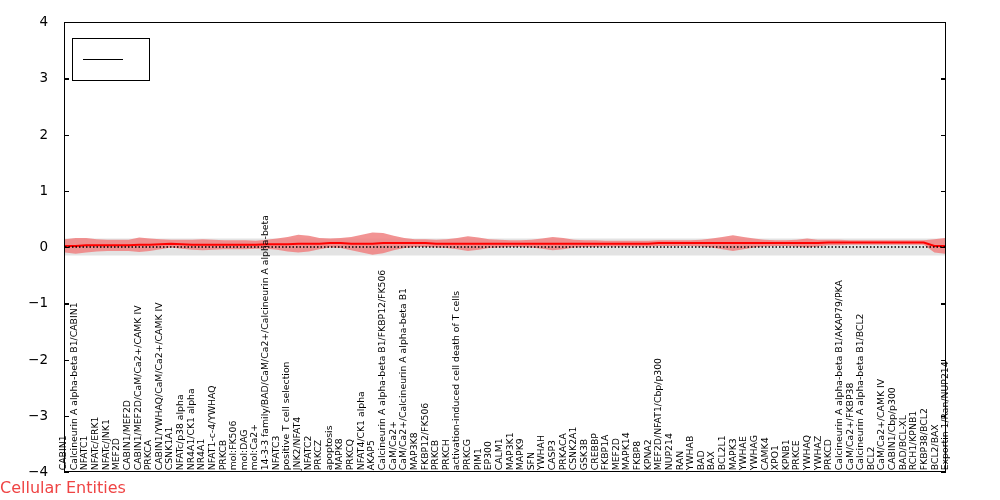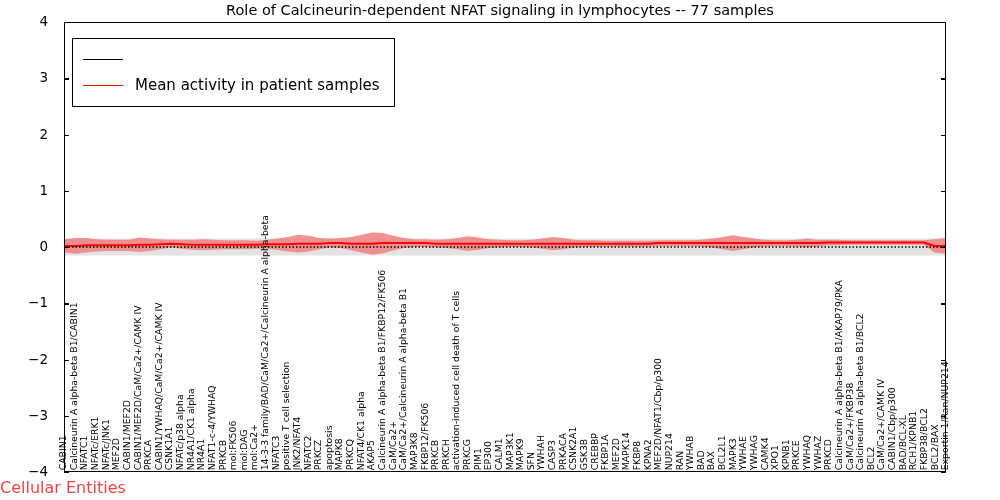--- a/index.html
+++ b/index.html
@@ -64,21 +64,20 @@
   .legend-row{display:flex;align-items:center;height:26px;}
   .legend-swatch{width:40px;height:0;border-top:1.6px solid #000;margin-right:12px;}
   .legend-swatch.red{border-top-color:#ff0000;}
   .legend-text{font-size:15px;color:#000;}
 </style>
 </head>
 <body>
 
 <div id="figure">
 
-  <div id="chart-title">Role of Calcineurin-dependent NFAT signaling in lymphocytes -- 77 samples</div>
 
   <div id="y-axis-label">Inferred Activity</div>
 
   <div id="x-axis-label">Cellular Entities</div>
 
   <div id="plot-area">
     <svg id="bands" viewBox="0 0 882 450" preserveAspectRatio="none">
         <path d="M0.00 216.56 L10.63 216.56 L21.25 216.56 L31.88 216.56 L42.51 216.56 L53.13 216.56 L63.76 216.56 L74.39 216.56 L85.01 216.56 L95.64 216.56 L106.27 216.56 L116.89 216.56 L127.52 216.56 L138.14 216.56 L148.77 216.56 L159.40 216.56 L170.02 216.56 L180.65 216.56 L191.28 216.56 L201.90 216.56 L212.53 216.56 L223.16 216.56 L233.78 216.56 L244.41 216.56 L255.04 216.56 L265.66 216.56 L276.29 216.56 L286.92 216.56 L297.54 216.56 L308.17 216.56 L318.80 216.56 L329.42 216.56 L340.05 216.56 L350.67 216.56 L361.30 216.56 L371.93 216.56 L382.55 216.56 L393.18 216.56 L403.81 216.56 L414.43 216.56 L425.06 216.56 L435.69 216.56 L446.31 216.56 L456.94 216.56 L467.57 216.56 L478.19 216.56 L488.82 216.56 L499.45 216.56 L510.07 216.56 L520.70 216.56 L531.33 216.56 L541.95 216.56 L552.58 216.56 L563.20 216.56 L573.83 216.56 L584.46 216.56 L595.08 216.56 L605.71 216.56 L616.34 216.56 L626.96 216.56 L637.59 216.56 L648.22 216.56 L658.84 216.56 L669.47 216.56 L680.10 216.56 L690.72 216.56 L701.35 216.56 L711.98 216.56 L722.60 216.56 L733.23 216.56 L743.86 216.56 L754.48 216.56 L765.11 216.56 L775.73 216.56 L786.36 216.56 L796.99 216.56 L807.61 216.56 L818.24 216.56 L828.87 216.56 L839.49 216.56 L850.12 216.56 L860.75 216.56 L871.37 216.56 L882.00 216.56 L882.00 233.44 L871.37 233.44 L860.75 233.44 L850.12 233.44 L839.49 233.44 L828.87 233.44 L818.24 233.44 L807.61 233.44 L796.99 233.44 L786.36 233.44 L775.73 233.44 L765.11 233.44 L754.48 233.44 L743.86 233.44 L733.23 233.44 L722.60 233.44 L711.98 233.44 L701.35 233.44 L690.72 233.44 L680.10 233.44 L669.47 233.44 L658.84 233.44 L648.22 233.44 L637.59 233.44 L626.96 233.44 L616.34 233.44 L605.71 233.44 L595.08 233.44 L584.46 233.44 L573.83 233.44 L563.20 233.44 L552.58 233.44 L541.95 233.44 L531.33 233.44 L520.70 233.44 L510.07 233.44 L499.45 233.44 L488.82 233.44 L478.19 233.44 L467.57 233.44 L456.94 233.44 L446.31 233.44 L435.69 233.44 L425.06 233.44 L414.43 233.44 L403.81 233.44 L393.18 233.44 L382.55 233.44 L371.93 233.44 L361.30 233.44 L350.67 233.44 L340.05 233.44 L329.42 233.44 L318.80 233.44 L308.17 233.44 L297.54 233.44 L286.92 233.44 L276.29 233.44 L265.66 233.44 L255.04 233.44 L244.41 233.44 L233.78 233.44 L223.16 233.44 L212.53 233.44 L201.90 233.44 L191.28 233.44 L180.65 233.44 L170.02 233.44 L159.40 233.44 L148.77 233.44 L138.14 233.44 L127.52 233.44 L116.89 233.44 L106.27 233.44 L95.64 233.44 L85.01 233.44 L74.39 233.44 L63.76 233.44 L53.13 233.44 L42.51 233.44 L31.88 233.44 L21.25 233.44 L10.63 233.44 L0.00 233.44 Z" fill="#cccccc" opacity="0.55"></path>
         <path d="M0.00 217.13 L10.63 216.00 L21.25 216.00 L31.88 217.13 L42.51 217.69 L53.13 217.69 L63.76 217.69 L74.39 215.44 L85.01 216.56 L95.64 217.13 L106.27 217.69 L116.89 217.69 L127.52 217.69 L138.14 217.13 L148.77 217.69 L159.40 218.25 L170.02 218.25 L180.65 218.25 L191.28 218.81 L201.90 217.69 L212.53 216.56 L223.16 214.88 L233.78 212.63 L244.41 213.75 L255.04 216.00 L265.66 216.56 L276.29 216.00 L286.92 214.88 L297.54 212.63 L308.17 210.38 L318.80 210.94 L329.42 213.75 L340.05 216.00 L350.67 217.13 L361.30 217.13 L371.93 217.69 L382.55 217.13 L393.18 216.00 L403.81 214.31 L414.43 215.44 L425.06 217.13 L435.69 217.69 L446.31 218.25 L456.94 218.25 L467.57 217.69 L478.19 216.56 L488.82 214.88 L499.45 216.00 L510.07 217.69 L520.70 218.25 L531.33 218.25 L541.95 218.81 L552.58 218.81 L563.20 218.81 L573.83 218.81 L584.46 218.81 L595.08 218.25 L605.71 218.25 L616.34 218.25 L626.96 218.25 L637.59 217.69 L648.22 216.56 L658.84 214.88 L669.47 213.19 L680.10 214.88 L690.72 216.56 L701.35 217.69 L711.98 218.25 L722.60 218.25 L733.23 217.69 L743.86 216.56 L754.48 217.69 L765.11 217.69 L775.73 217.69 L786.36 218.25 L796.99 218.25 L807.61 218.25 L818.24 218.25 L828.87 218.25 L839.49 218.25 L850.12 218.25 L860.75 218.25 L871.37 217.13 L882.00 216.00 L882.00 231.75 L871.37 230.62 L860.75 222.75 L850.12 222.75 L839.49 222.75 L828.87 222.75 L818.24 222.75 L807.61 222.75 L796.99 222.75 L786.36 222.75 L775.73 223.31 L765.11 223.31 L754.48 224.44 L743.86 225.56 L733.23 224.44 L722.60 223.88 L711.98 223.88 L701.35 224.44 L690.72 225.56 L680.10 227.25 L669.47 228.94 L658.84 227.25 L648.22 225.56 L637.59 224.44 L626.96 223.88 L616.34 223.88 L605.71 223.88 L595.08 223.88 L584.46 224.44 L573.83 224.44 L563.20 224.44 L552.58 224.44 L541.95 224.44 L531.33 225.00 L520.70 225.00 L510.07 225.56 L499.45 227.25 L488.82 228.37 L478.19 226.69 L467.57 225.56 L456.94 225.00 L446.31 225.00 L435.69 225.56 L425.06 226.12 L414.43 227.81 L403.81 228.94 L393.18 227.25 L382.55 226.12 L371.93 225.56 L361.30 225.00 L350.67 225.00 L340.05 226.12 L329.42 228.37 L318.80 231.19 L308.17 232.87 L297.54 230.62 L286.92 228.37 L276.29 226.12 L265.66 225.56 L255.04 227.25 L244.41 229.50 L233.78 230.62 L223.16 229.50 L212.53 227.81 L201.90 226.69 L191.28 226.69 L180.65 227.25 L170.02 227.25 L159.40 227.25 L148.77 227.81 L138.14 228.37 L127.52 227.81 L116.89 226.69 L106.27 225.56 L95.64 227.25 L85.01 228.94 L74.39 230.06 L63.76 228.94 L53.13 228.94 L42.51 228.94 L31.88 229.50 L21.25 230.62 L10.63 231.75 L0.00 230.62 Z" fill="#f08080" opacity="0.85"></path>
         <path d="M0.00 223.88 L10.63 223.88 L21.25 223.31 L31.88 223.31 L42.51 223.31 L53.13 223.31 L63.76 223.31 L74.39 222.75 L85.01 222.75 L95.64 222.19 L106.27 221.63 L116.89 222.19 L127.52 222.75 L138.14 222.75 L148.77 222.75 L159.40 222.75 L170.02 222.75 L180.65 222.75 L191.28 222.75 L201.90 222.19 L212.53 222.19 L223.16 222.19 L233.78 221.63 L244.41 221.63 L255.04 221.63 L265.66 221.06 L276.29 221.06 L286.92 221.63 L297.54 221.63 L308.17 221.63 L318.80 221.06 L329.42 221.06 L340.05 221.06 L350.67 221.06 L361.30 221.06 L371.93 221.63 L382.55 221.63 L393.18 221.63 L403.81 221.63 L414.43 221.63 L425.06 221.63 L435.69 221.63 L446.31 221.63 L456.94 221.63 L467.57 221.63 L478.19 221.63 L488.82 221.63 L499.45 221.63 L510.07 221.63 L520.70 221.63 L531.33 221.63 L541.95 221.63 L552.58 221.63 L563.20 221.63 L573.83 221.63 L584.46 221.63 L595.08 221.06 L605.71 221.06 L616.34 221.06 L626.96 221.06 L637.59 221.06 L648.22 221.06 L658.84 221.06 L669.47 221.06 L680.10 221.06 L690.72 221.06 L701.35 221.06 L711.98 221.06 L722.60 221.06 L733.23 221.06 L743.86 221.06 L754.48 221.06 L765.11 220.50 L775.73 220.50 L786.36 220.50 L796.99 220.50 L807.61 220.50 L818.24 220.50 L828.87 220.50 L839.49 220.50 L850.12 220.50 L860.75 220.50 L871.37 223.88 L882.00 223.88" fill="none" stroke="#ff0000" stroke-width="2" vector-effect="non-scaling-stroke"></path>
@@ -170,24 +169,20 @@
       <div class="xtick" style="left: 853.32px;">RCH1/KPNB1</div>
       <div class="xtick" style="left: 863.947px;">FKBP38/BCL2</div>
       <div class="xtick" style="left: 874.573px;">BCL2/BAX</div>
       <div class="xtick" style="left: 885.2px;">Exportin 1/Ran/NUP214</div>
     </div>
 
   <div id="legend">
     <div class="legend-row">
       <span class="legend-swatch"></span>
     </div>
-    <div class="legend-row">
-      <span class="legend-swatch red"></span>
-      <span class="legend-text">Mean activity in patient samples</span>
-    </div>
   </div>
 
 <div class="ytick-label" style="top: 22px;">4</div>
     <div class="ytick-mark" style="top: 22px;"></div>
     <div class="ytick-mark right" style="top: 22px;"></div>
     <div class="ytick-label" style="top: 78.25px;">3</div>
     <div class="ytick-mark" style="top: 78.25px;"></div>
     <div class="ytick-mark right" style="top: 78.25px;"></div>
     <div class="ytick-label" style="top: 134.5px;">2</div>
     <div class="ytick-mark" style="top: 134.5px;"></div>

